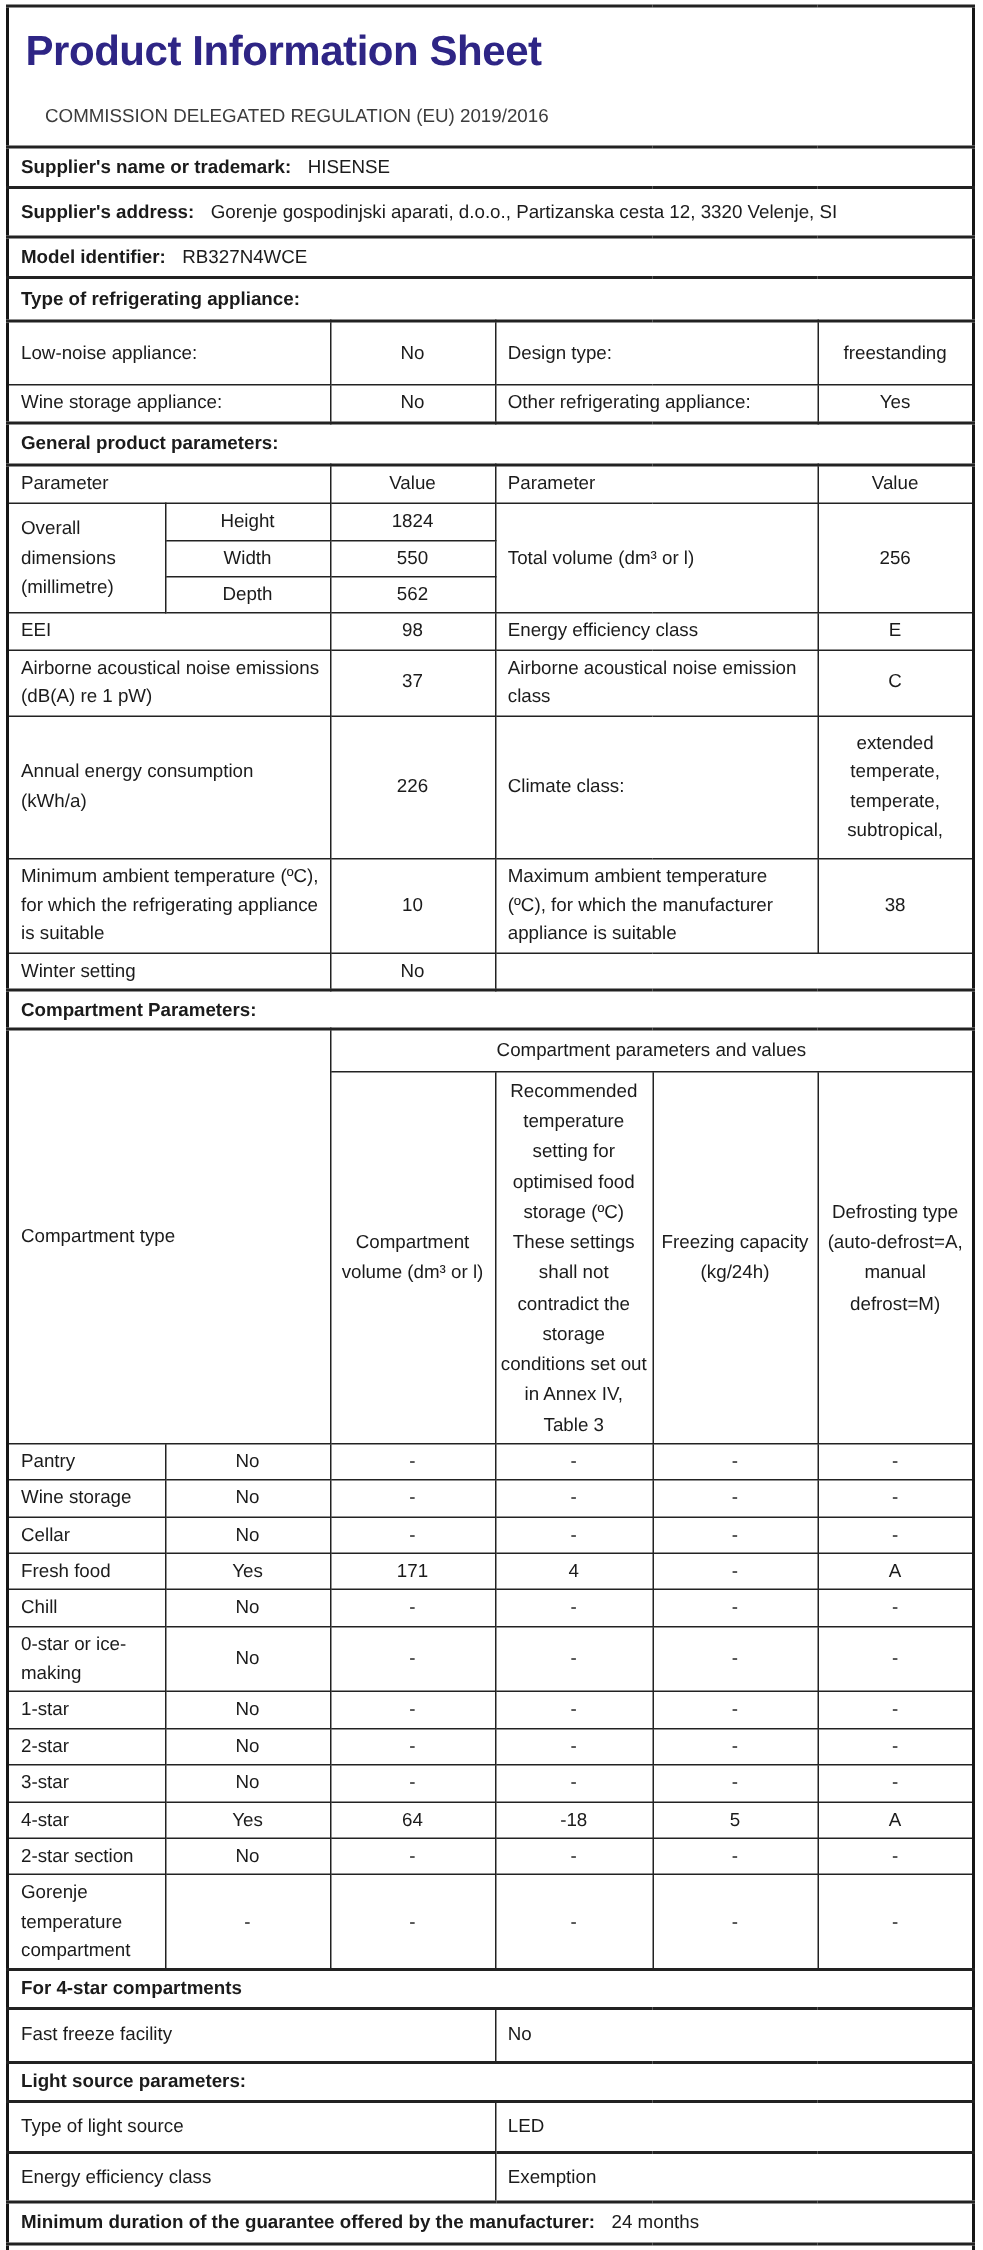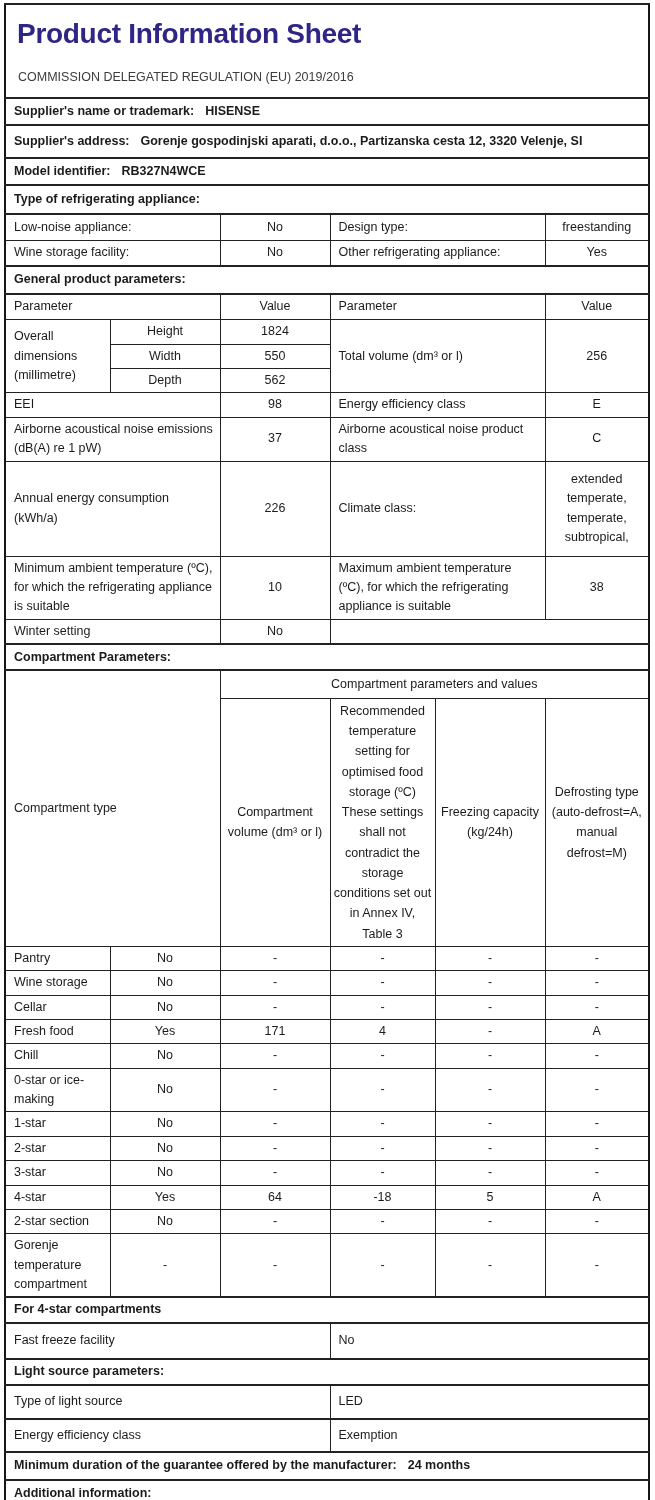--- a/index.html
+++ b/index.html
@@ -5,24 +5,24 @@
   html,body{margin:0;padding:0;background:#ffffff;}
   body{font-family:"Liberation Sans",sans-serif;color:#1b1b1b;width:655px;}
   .page{padding:3px 4px 4px 4px;}
   table{border-collapse:collapse;table-layout:fixed;width:646px;border:2px solid #161616;}
   td{border:1px solid #222222;font-size:12.5px;line-height:1.55;vertical-align:middle;
      padding:2px 6px;word-wrap:break-word;}
   tr.sec td{border-top-width:2px;border-bottom-width:2px;}
   .b{font-weight:bold;}
   .c{text-align:center;padding:2px 3px;}
   .l{text-align:left;padding-left:8px;}
-  .val{margin-left:11px;font-weight:bold;}
+  .val{margin-left:11px;font-weight:normal;}
   h1.title{font-size:28px;color:#2e2585;margin:3px 0 0 3px;font-weight:bold;letter-spacing:-0.3px;
            font-family:"Liberation Sans",sans-serif;}
-  .subtitle{margin:13px 0 3px 4px;font-size:12.5px;color:#3c3c3c;}
+  .subtitle{margin:13px 0 3px 16px;font-size:12.5px;color:#3c3c3c;}
   .titlecell{padding:4px 8px 6px 8px;}
   .tallhead{line-height:1.62;margin-left:29px;}
 </style>
 </head>
 <body>
 
 <div class="page">
 <table>
   <colgroup>
     <col style="width:105px">
@@ -56,29 +56,29 @@
   <tr class="sec" style="height:27px">
     <td colspan="6" class="l">
       <span class="b">Model identifier:</span><span class="val">RB327N4WCE</span>
     </td>
   </tr>
 
   <tr class="sec" style="height:29px">
     <td colspan="6" class="l b">Type of refrigerating appliance:</td>
   </tr>
 
-  <tr style="height:27px">
+  <tr style="height:43px">
     <td colspan="2" class="l">Low-noise appliance:</td>
     <td class="c">No</td>
     <td colspan="2" class="l">Design type:</td>
     <td class="c">freestanding</td>
   </tr>
 
   <tr style="height:23px">
-    <td colspan="2" class="l">Wine storage facility:</td>
+    <td colspan="2" class="l">Wine storage appliance:</td>
     <td class="c">No</td>
     <td colspan="2" class="l">Other refrigerating appliance:</td>
     <td class="c">Yes</td>
   </tr>
 
   <tr class="sec" style="height:28px">
     <td colspan="6" class="l b">General product parameters:</td>
   </tr>
 
   <tr style="height:26px">
@@ -109,35 +109,35 @@
   <tr style="height:23px">
     <td colspan="2" class="l">EEI</td>
     <td class="c">98</td>
     <td colspan="2" class="l">Energy efficiency class</td>
     <td class="c">E</td>
   </tr>
 
   <tr style="height:44px">
     <td colspan="2" class="l">Airborne acoustical noise emissions (dB(A) re 1 pW)</td>
     <td class="c">37</td>
-    <td colspan="2" class="l">Airborne acoustical noise product class</td>
+    <td colspan="2" class="l">Airborne acoustical noise emission class</td>
     <td class="c">C</td>
   </tr>
 
   <tr style="height:95px">
     <td colspan="2" class="l">Annual energy consumption (kWh/a)</td>
     <td class="c">226</td>
     <td colspan="2" class="l">Climate class:</td>
     <td class="c">extended temperate, temperate, subtropical,</td>
   </tr>
 
   <tr style="height:62px">
     <td colspan="2" class="l">Minimum ambient temperature (ºC), for which the refrigerating appliance is suitable</td>
     <td class="c">10</td>
-    <td colspan="2" class="l">Maximum ambient temperature (ºC), for which the refrigerating appliance is suitable</td>
+    <td colspan="2" class="l">Maximum ambient temperature (ºC), for which the manufacturer appliance is suitable</td>
     <td class="c">38</td>
   </tr>
 
   <tr style="height:25px">
     <td colspan="2" class="l">Winter setting</td>
     <td class="c">No</td>
     <td colspan="3"></td>
   </tr>
 
   <tr class="sec" style="height:26px">

